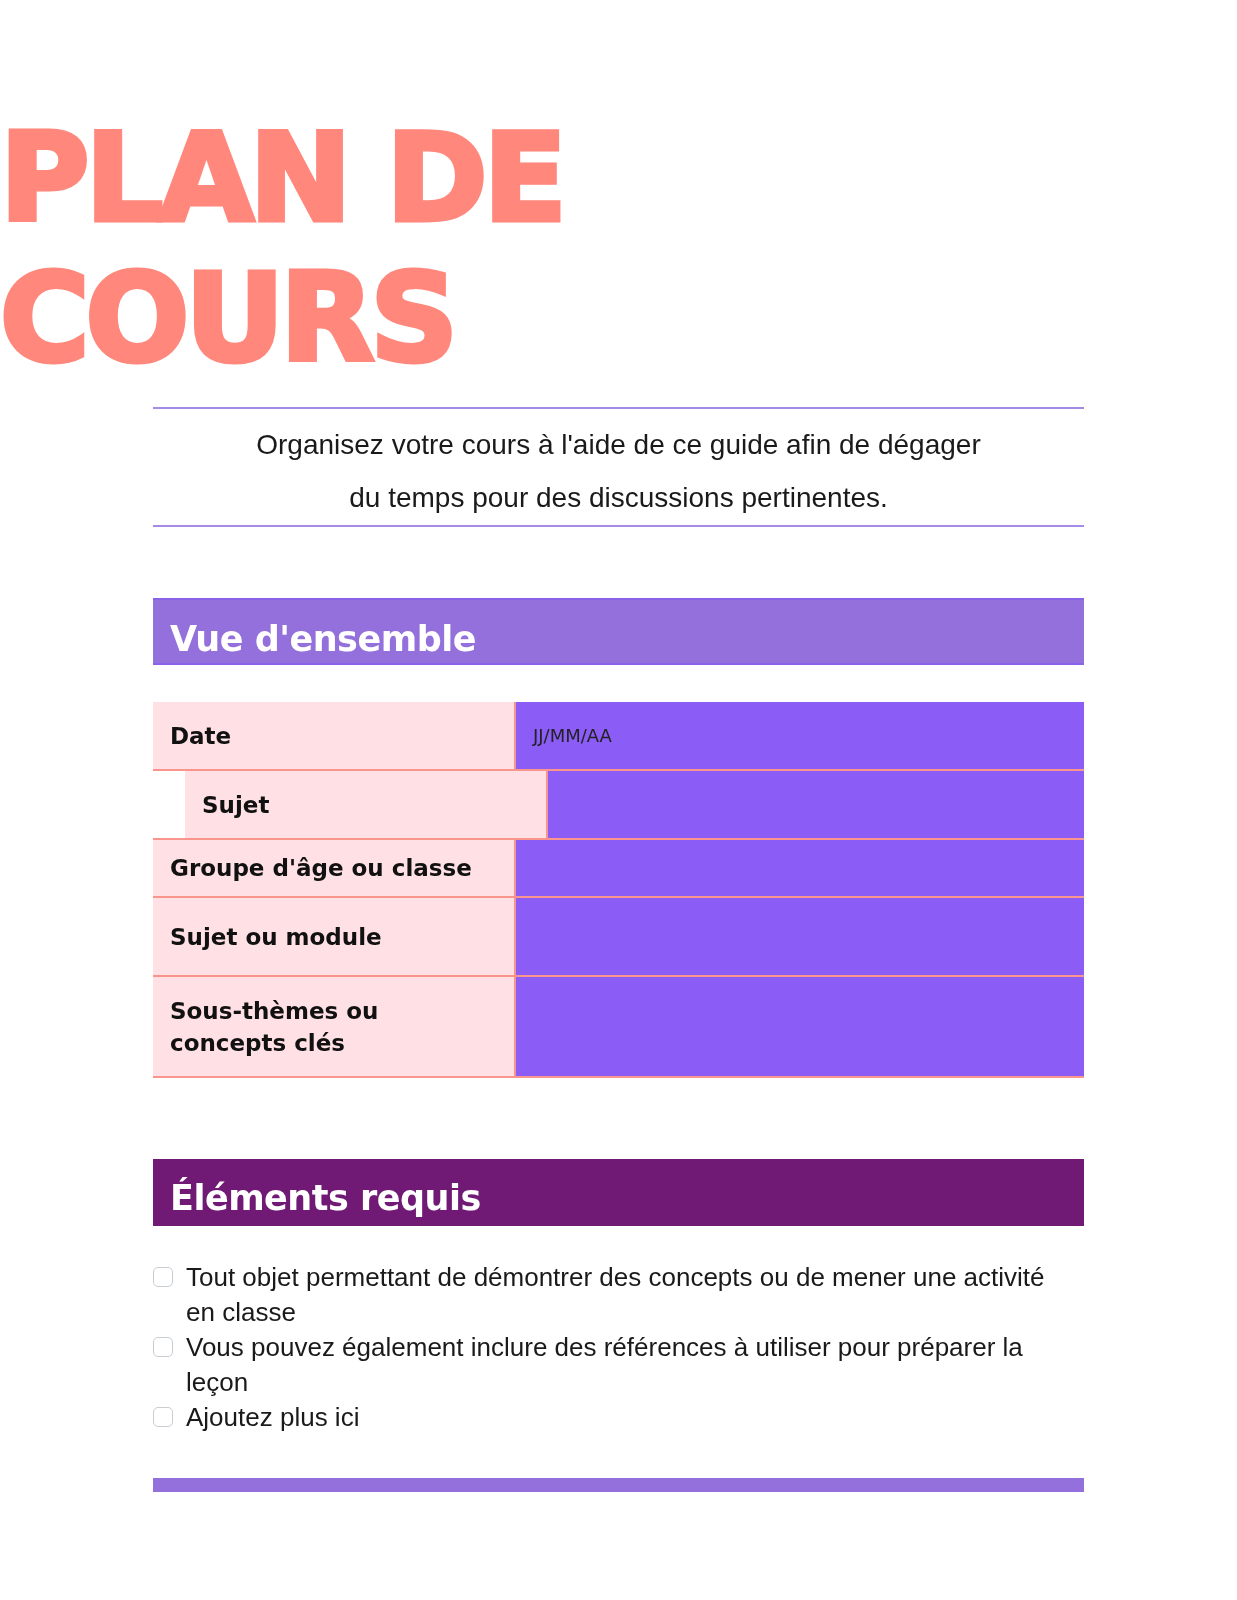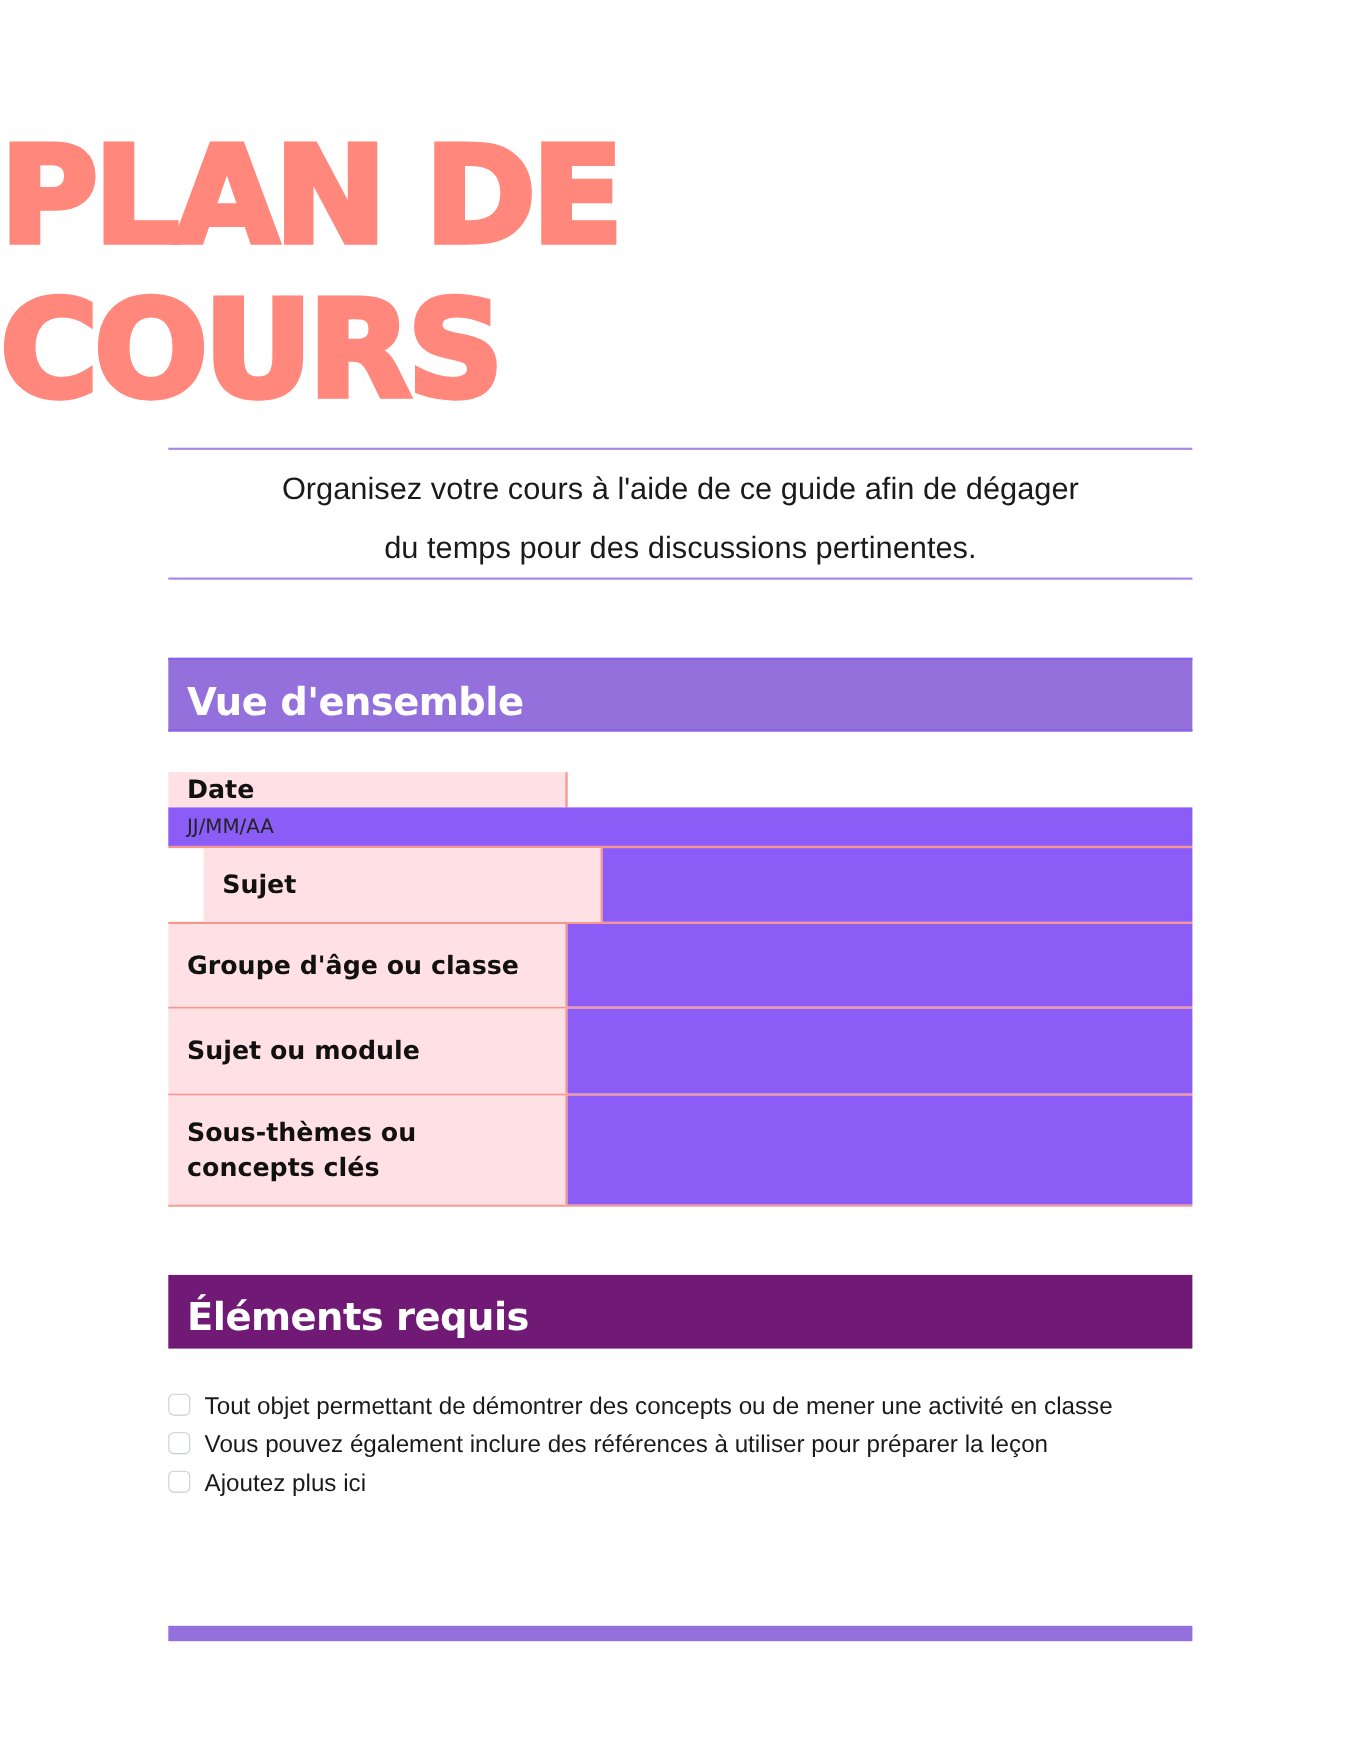--- a/index.html
+++ b/index.html
@@ -15,23 +15,23 @@
   .section-header { position:absolute; left:153px; width:931px; height:67px; box-sizing:border-box; color:#ffffff;
     font-family:"DejaVu Sans", sans-serif; font-weight:bold; font-size:35px; line-height:79px; padding-left:17px; letter-spacing:-0.5px; }
   .hdr-purple { top:598px; background:#9370db; border-top:2px solid #8a62e8; border-bottom:2px solid #8a62e8; }
   .hdr-coral { top:1159px; background:#701a75; }
   .table { position:absolute; left:153px; top:702px; width:931px; border-collapse:collapse; }
   .row { display:flex; border-bottom:2px solid #f9958c; box-sizing:border-box; }
   .cell-label { width:363px; background:#ffe1e5; border-right:2px solid #f9958c; box-sizing:border-box; padding:0 17px;
     font-family:"DejaVu Sans", sans-serif; font-weight:bold; font-size:23px; line-height:32px; display:flex; align-items:center; color:#111; }
   .cell-value { flex:1; background:#8b5cf6; padding:0 17px; font-size:18px; display:flex; align-items:center; color:#222;
     font-family:"DejaVu Sans", sans-serif; }
-  .r1 { height:69px;flex-direction:column; } .r2 { height:69px;padding-left:32px; } .r3 { height:77px; } .r4 { height:79px; } .r5 { height:101px; }
+  .r1 { height:69px; } .r2 { height:69px;padding-left:32px; } .r3 { height:58px; } .r4 { height:79px; } .r5 { height:101px; }
   .checklist { position:absolute; left:153px; top:1260px; width:931px; }
-  .check-item { display:flex; align-items:flex-start; font-size:22px; line-height:35px; color:#1a1a1a; font-family:"Liberation Sans", sans-serif; }
+  .check-item { display:flex; align-items:flex-start; font-size:26px; line-height:35px; color:#1a1a1a; font-family:"Liberation Sans", sans-serif; }
   .checkbox { width:20px; height:20px; border:1.5px solid #c8cdd4; border-radius:5px; box-sizing:border-box; margin-top:7px; margin-right:13px; flex:none; background:#fff; }
   .check-text { max-width:860px; }
   .bottom-bar { position:absolute; left:153px; top:1478px; width:931px; height:14px; background:#9370db; }
 </style>
 </head>
 <body>
 
 <div class="title">
   <span>PLAN DE</span>
   <span>COURS</span>

